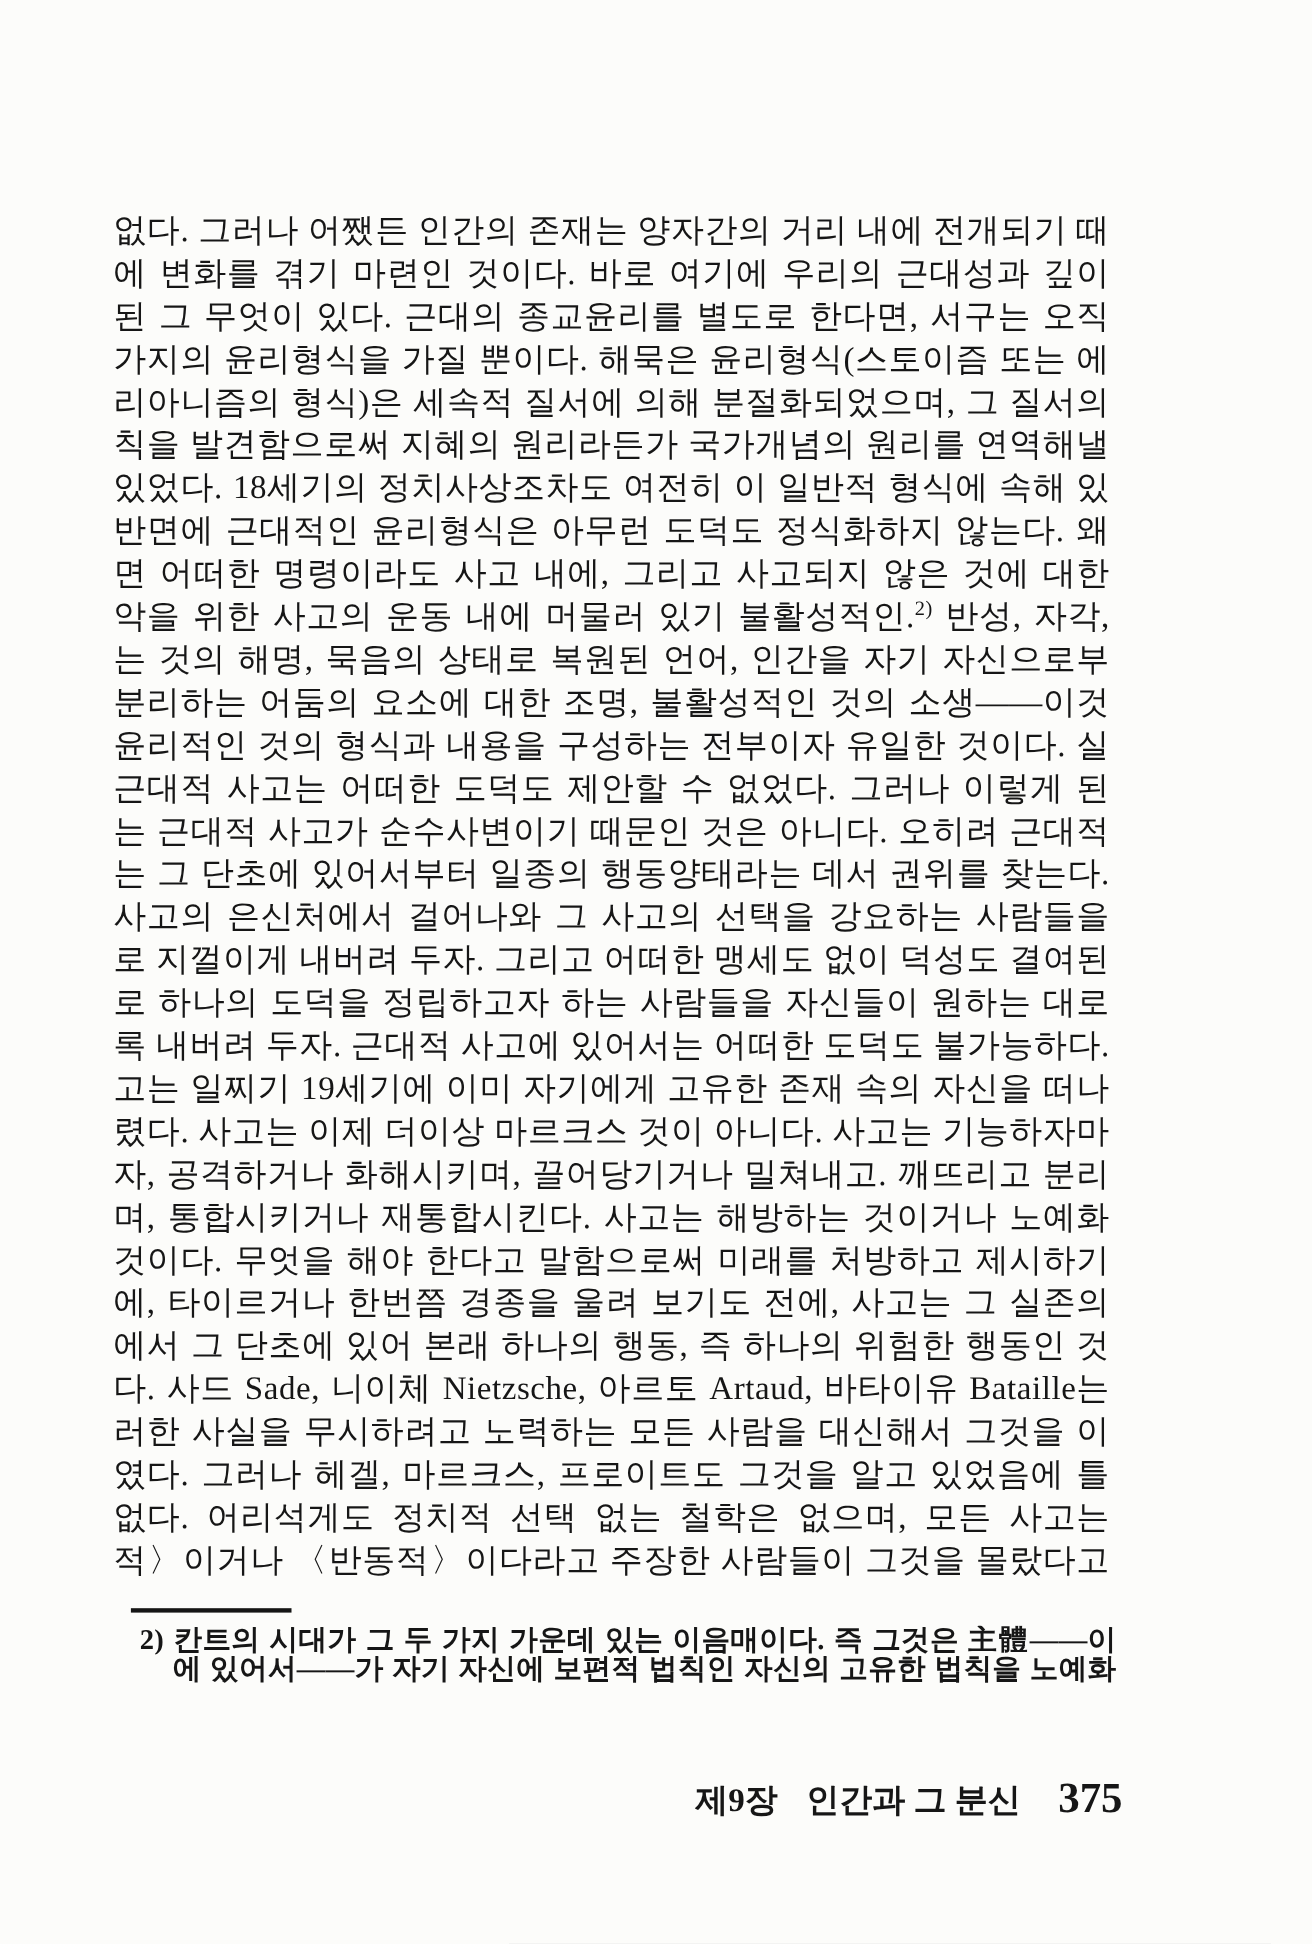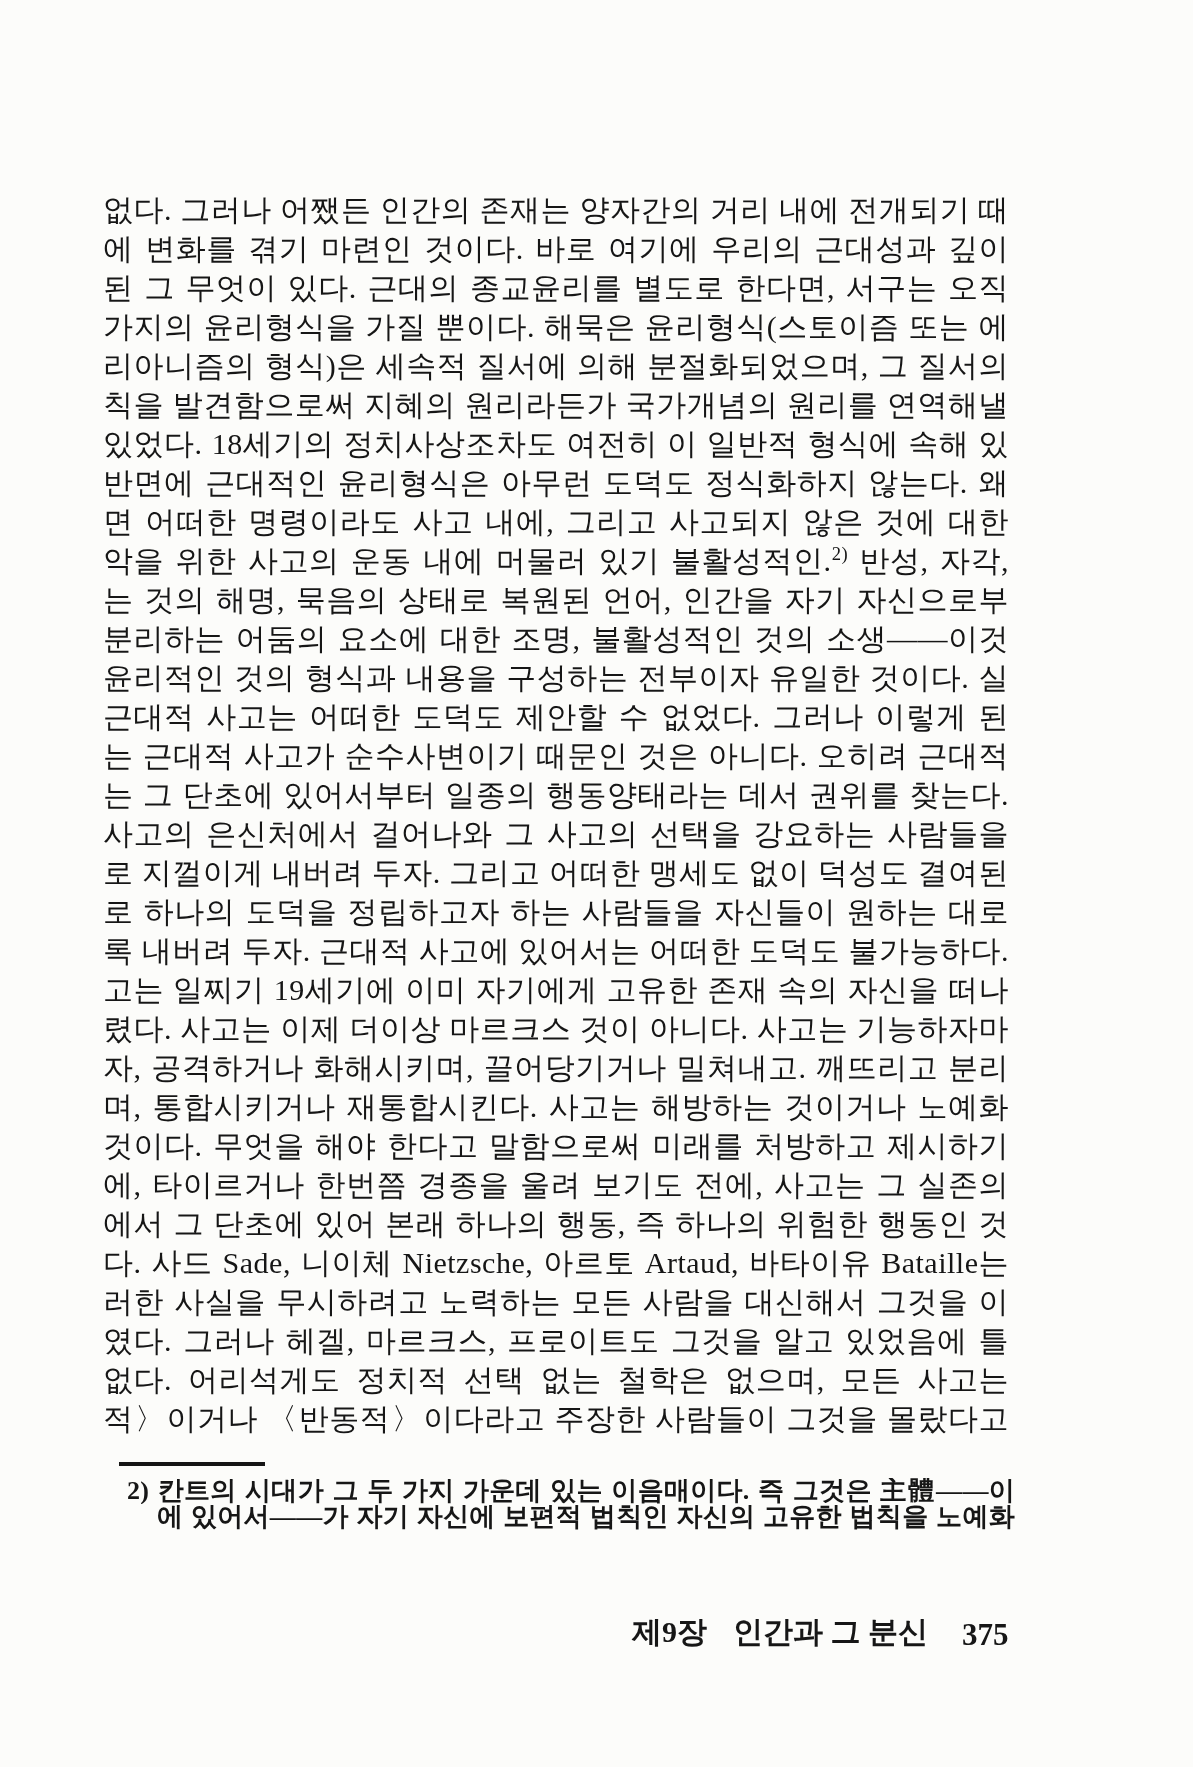--- a/index.html
+++ b/index.html
@@ -77,21 +77,21 @@
     display: flex;
     align-items: flex-end;
     gap: 26px;
     font-size: 30px;
     font-weight: bold;
     white-space: nowrap;
     margin-top: 46px;
   }
   .footer .page-num {
     margin-left: 8px;
-    font-size: 31px;
+    font-size: 39px;
     font-family: "Liberation Serif", "DejaVu Serif", serif;
   }
 </style>
 </head>
 <body>
 
 <div class="page">
 
   <div class="body-text">
       <div class="line">없다. 그러나 어쨌든 인간의 존재는 양자간의 거리 내에 전개되기 때문</div>

